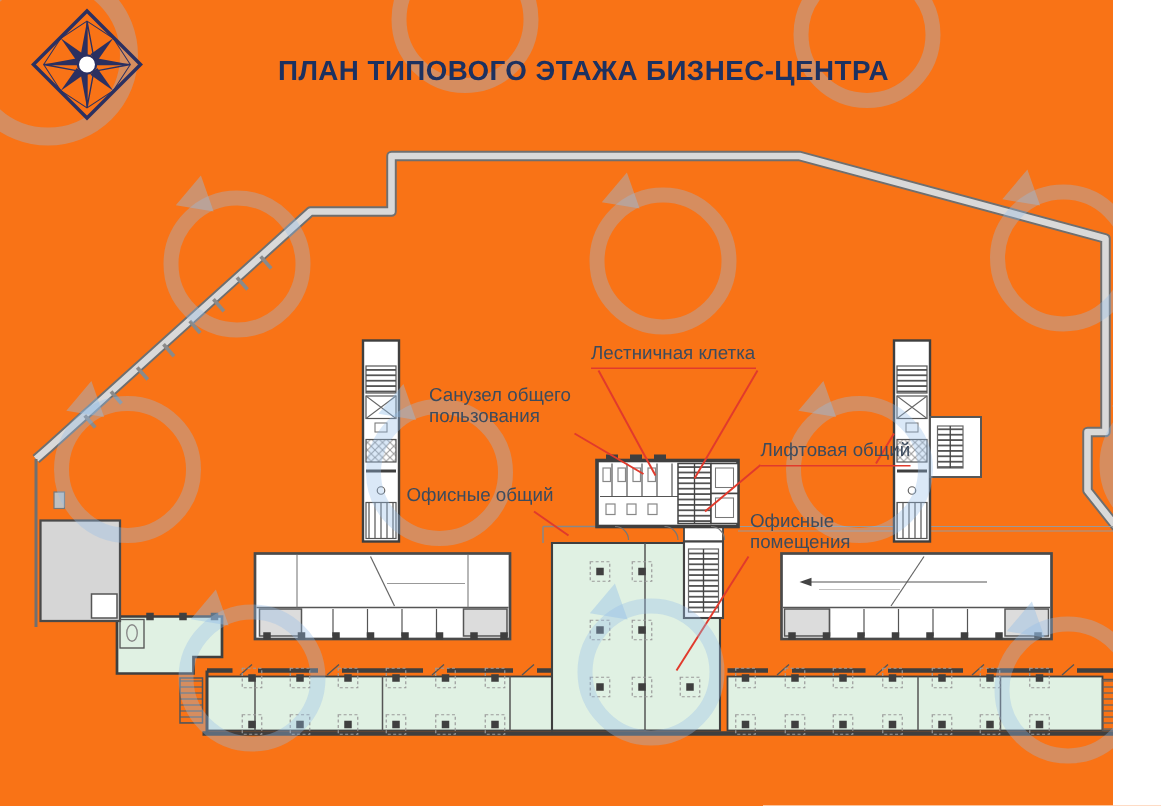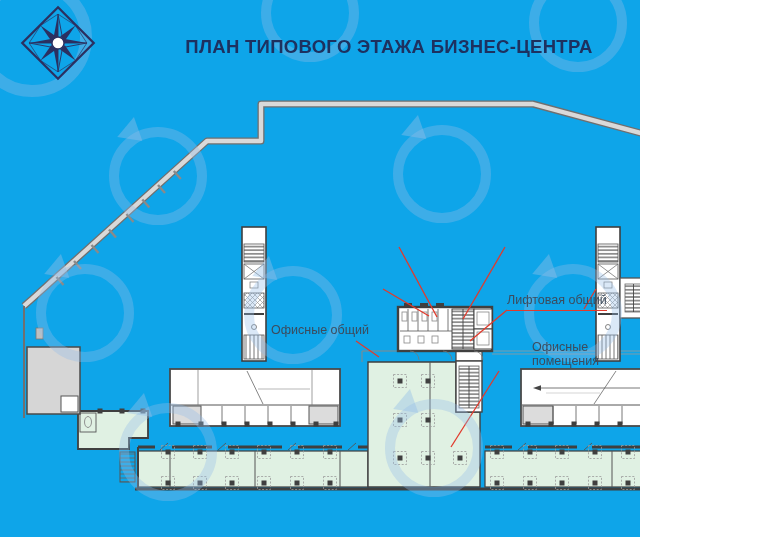--- a/index.html
+++ b/index.html
@@ -1,36 +1,36 @@
 <!DOCTYPE html>
 <html><head>
 <meta charset="utf-8">
 <style>
   html,body{margin:0;padding:0;background:#fff;}
-  .stage{position:relative;width:640px;height:537px;background:#0ea5e9;overflow:hidden;
+  .stage{position:relative;width:742px;height:537px;background:#f97316;overflow:hidden;
          font-family:"Liberation Sans","DejaVu Sans",sans-serif;}
   
   .wm{position:absolute;width:78px;height:78px;border-radius:50%;
       border:10px solid rgba(148,190,232,.35);z-index:2;pointer-events:none;}
   .wm::after{content:"";position:absolute;left:2px;top:-14px;width:0;height:0;
       border-left:13px solid transparent;border-right:13px solid transparent;
       border-bottom:22px solid rgba(148,190,232,.42);transform:rotate(130deg);}
   .wm.big{width:96px;height:96px;border-width:12px;}
   
   .plan-svg{position:absolute;left:0;top:0;z-index:1;}
   
   .title{position:absolute;left:184px;top:36px;width:410px;text-align:center;
          font-size:18.5px;font-weight:bold;letter-spacing:.3px;color:#1d3160;z-index:5;}
   .plan-label{position:absolute;font-size:12.5px;color:#3c4b5d;line-height:1.1;z-index:4;}
   .underl{border-bottom:1.5px solid #e13a2c;padding-bottom:2px;}
   #lbl-staircase{left:394px;top:229px;}
   #lbl-bathroom{left:286px;top:257px;width:104px;}
   #lbl-elevator{left:507px;top:294px;}
   #lbl-corridor{left:271px;top:324px;}
-  #lbl-offices{left:500px;top:341px;width:92px;margin-left:32px;}
+  #lbl-offices{left:500px;top:341px;width:92px;}
   .logo{position:absolute;left:20px;top:5px;z-index:5;}
 </style>
 </head>
 <body>
 
 <div class="stage">
 
   <div class="wm big" style="left:-28px;top:-23px"></div>
   <div class="wm" style="left:261px;top:-36px"></div>
   <div class="wm" style="left:529px;top:-26px"></div>
@@ -58,20 +58,22 @@
       <path d="M88,50 L56,56 L50,50 Z" fill="none" stroke="#2b3061" stroke-width="1.2"></path>
     <path d="M73,27 L53,41 L59,47 Z" fill="#2b3061"></path>
     <path d="M73,73 L53,59 L59,53 Z" fill="#2b3061"></path>
     <path d="M27,73 L47,59 L41,53 Z" fill="#2b3061"></path>
     <path d="M27,27 L41,47 L47,41 Z" fill="#2b3061"></path>
     <circle cx="50" cy="50" r="8" fill="#ffffff" stroke="#2b3061" stroke-width="2"></circle>
   </svg>
 
   <div class="title">ПЛАН ТИПОВОГО ЭТАЖА БИЗНЕС-ЦЕНТРА</div>
 
+  <div class="plan-label underl" id="lbl-staircase">Лестничная клетка</div>
+  <div class="plan-label" id="lbl-bathroom">Санузел общего пользования</div>
   <div class="plan-label underl" id="lbl-elevator">Лифтовая общий</div>
   <div class="plan-label" id="lbl-corridor">Офисные общий</div>
   <div class="plan-label" id="lbl-offices">Офисные помещения</div>
 
   <svg class="plan-svg" width="774" height="537" viewBox="0 0 774 537">
     <defs>
       <pattern id="hH" width="4" height="4" patternUnits="userSpaceOnUse">
           <path d="M0,2 H4" stroke="#666" stroke-width="0.9"></path>
         </pattern>
       <pattern id="hS" width="4" height="3.6" patternUnits="userSpaceOnUse">

